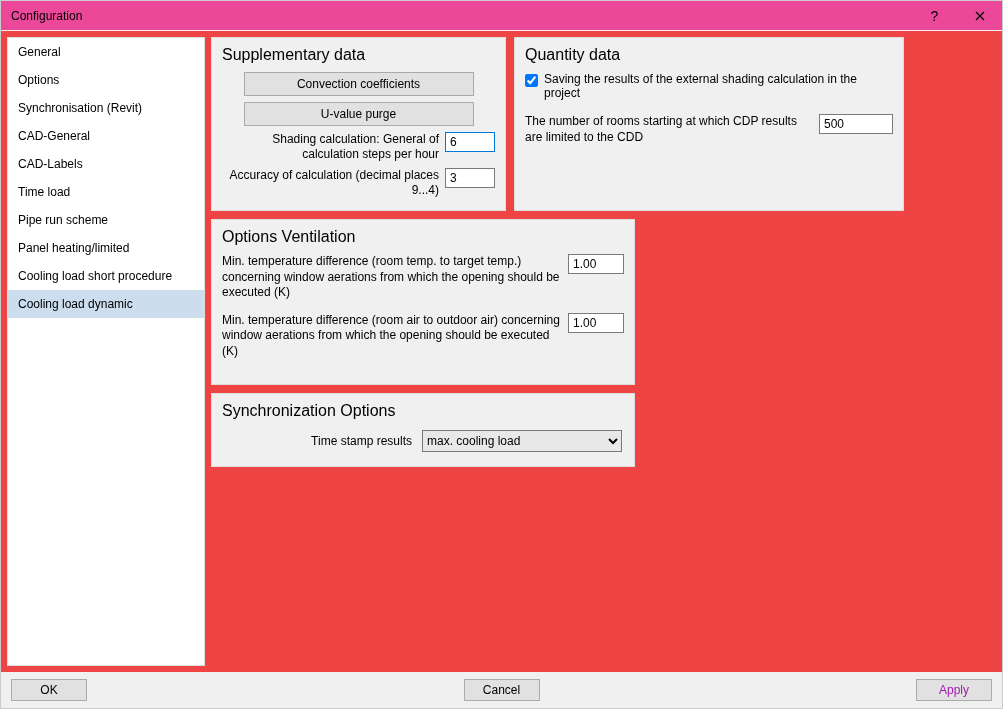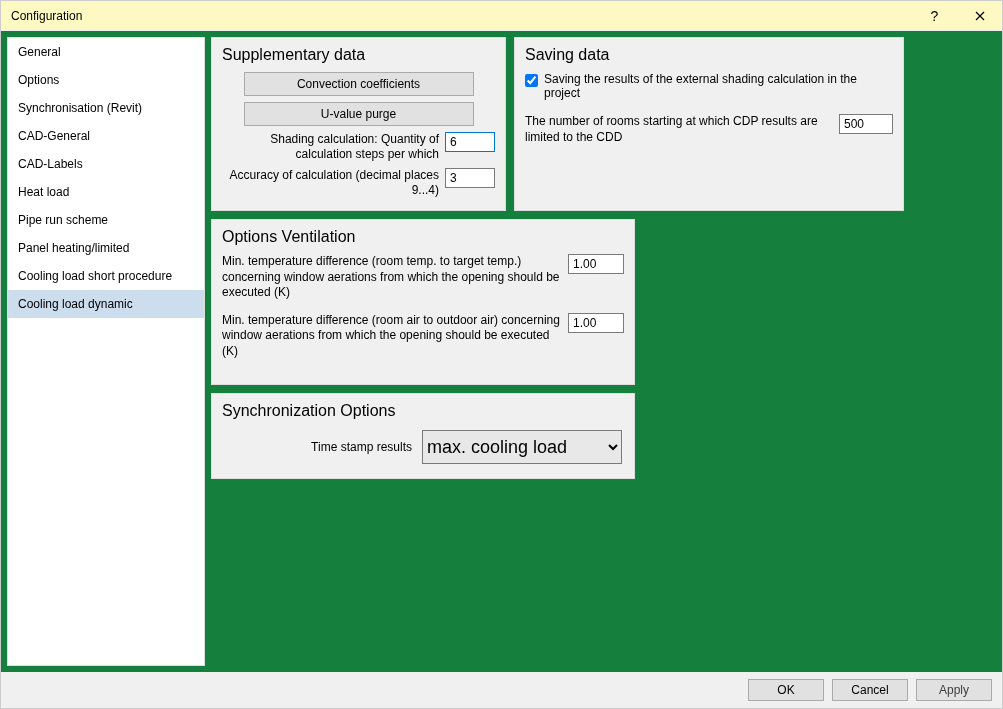--- a/index.html
+++ b/index.html
@@ -16,37 +16,37 @@
   display: flex;
   flex-direction: column;
   border: 1px solid #ccc;
   background: #fff;
 }
 .titlebar {
   height: 30px;
   display: flex;
   align-items: center;
   padding: 0 0 0 10px;
-  background: #fef9c3;
+  background: #ec4899;
   border-bottom: 1px solid #eee;
 }
 .titlebar-title { flex: 1; font-size: 12px; }
 .titlebar-btn {
   width: 45px;
   height: 30px;
   display: flex;
   align-items: center;
   justify-content: center;
   font-size: 14px;
   cursor: pointer;
 }
 .content {
   flex: 1;
   display: flex;
-  background: #15803d;
+  background: #ef4444;
   padding: 6px;
   gap: 6px;
   overflow: hidden;
 }
 .sidebar {
   width: 198px;
   background: #fff;
   border: 1px solid #ddd;
   display: flex;
   flex-direction: column;
@@ -125,21 +125,21 @@
   align-items: flex-start;
 }
 .check-row input { margin-top: 2px; flex-shrink: 0; }
 .storage-row2 {
   display: flex;
   gap: 10px;
   align-items: flex-start;
   margin-top: 14px;
 }
 .storage-row2 .lbl { flex: 1; font-size: 12px; line-height: 1.3; }
-.storage-row2 input { width: 54px; height: 20px; border: 1px solid #7a7a7a; padding: 0 4px; font-size: 12px; }
+.storage-row2 input { width: 74px; height: 20px; border: 1px solid #7a7a7a; padding: 0 4px; font-size: 12px; }
 
 .vent {
   width: 424px;
 }
 .vent-row {
   display: flex;
   gap: 2px;
   align-items: flex-start;
   margin-bottom: 12px;
 }
@@ -151,45 +151,45 @@
 }
 .sync-row {
   display: flex;
   align-items: center;
   gap: 10px;
   padding: 2px 0;
 }
 .sync-row .lbl { width: 190px; text-align: right; font-size: 12px; }
 .sync-row select {
   flex: 1;
-  height: 34px;
+  height: 22px;
   border: 1px solid #7a7a7a;
   background: #e8e8e8;
-  font-size: 18px;
+  font-size: 12px;
   max-width: 200px;
 }
 
 .footer {
   height: 36px;
   display: flex;
-  justify-content: flex-end;
+  justify-content: space-between;
   align-items: center;
   gap: 8px;
   padding: 0 10px;
   background: #f0f0f0;
 }
 .footer button {
   width: 76px;
   height: 22px;
   background: #e1e1e1;
   border: 1px solid #aaa;
   font-size: 12px;
   cursor: pointer;
 }
-.footer button:disabled { color: #404040; cursor: default; background: #e1e1e1; }
+.footer button:disabled { color: #a21caf; cursor: default; background: #e1e1e1; }
 </style>
 </head>
 <body>
 
 <div class="window">
   <div class="titlebar">
     <div class="titlebar-title">Configuration</div>
     <div class="titlebar-btn">?</div>
     <div class="titlebar-btn">
       <svg width="10" height="10" viewBox="0 0 10 10">
@@ -198,46 +198,46 @@
     </div>
   </div>
 
   <div class="content">
     <div class="sidebar">
       <div class="sidebar-item"><span>General</span></div>
       <div class="sidebar-item"><span>Options</span></div>
       <div class="sidebar-item"><span>Synchronisation (Revit)</span></div>
       <div class="sidebar-item"><span>CAD-General</span></div>
       <div class="sidebar-item"><span>CAD-Labels</span></div>
-      <div class="sidebar-item"><span>Heat load</span></div>
+      <div class="sidebar-item"><span>Time load</span></div>
       <div class="sidebar-item"><span>Pipe run scheme</span></div>
       <div class="sidebar-item"><span>Panel heating/limited</span></div>
       <div class="sidebar-item"><span>Cooling load short procedure</span></div>
       <div class="sidebar-item selected"><span>Cooling load dynamic</span></div>
     </div>
 
     <div class="main">
       <div class="top-row">
 
         <div class="groupbox supp">
           <div class="groupbox-title">Supplementary data</div>
           <button class="wide-btn">Convection coefficients</button>
           <button class="wide-btn">U-value purge</button>
           <div class="label-row">
-            <div class="lbl">Shading calculation: Quantity of calculation steps per which</div>
+            <div class="lbl">Shading calculation: General of calculation steps per hour</div>
             <input class="num-input focused" type="text" value="6" style="">
           </div>
           <div class="label-row">
             <div class="lbl">Accuracy of calculation (decimal places 9...4)</div>
             <input class="num-input" type="text" value="3" style="">
           </div>
         </div>
 
         <div class="groupbox storage">
-          <div class="groupbox-title">Saving data</div>
+          <div class="groupbox-title">Quantity data</div>
           <div class="check-row">
             <input type="checkbox" checked="" style="">
             <span>Saving the results of the external shading calculation in the project</span>
           </div>
           <div class="storage-row2">
             <div class="lbl">The number of rooms starting at which CDP results are limited to the CDD</div>
             <input type="text" value="500" style="">
           </div>
         </div>
 

